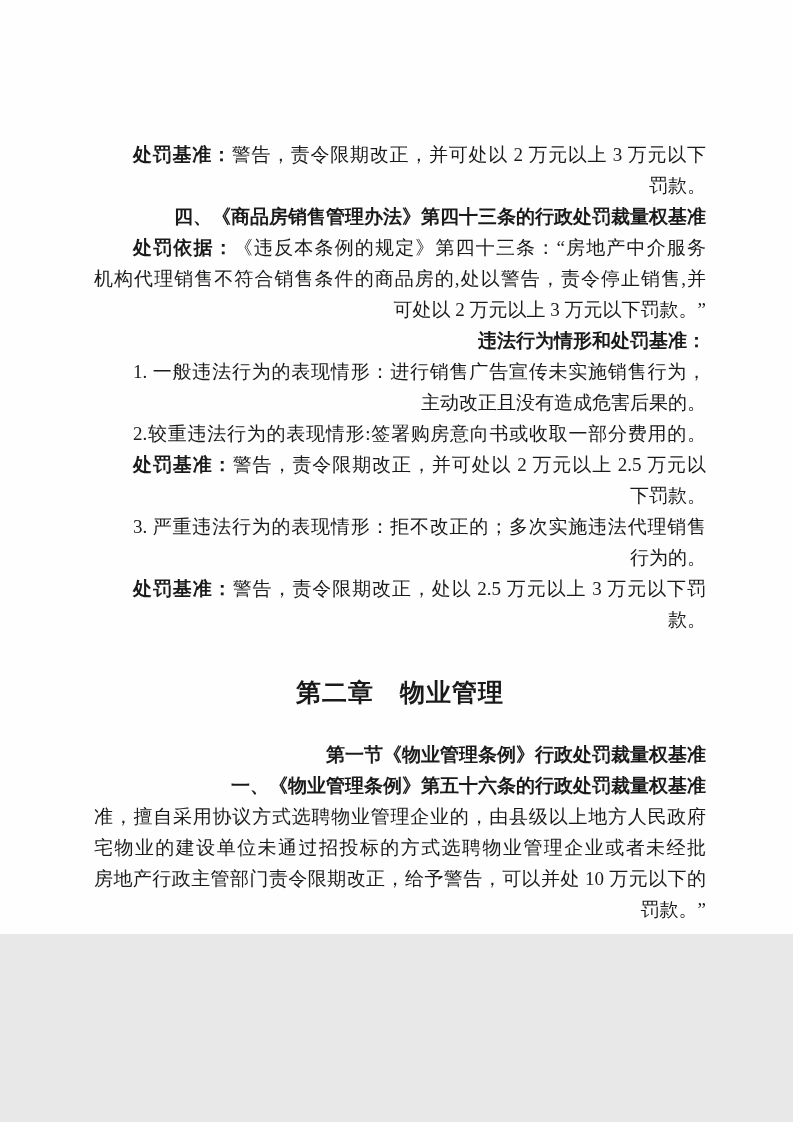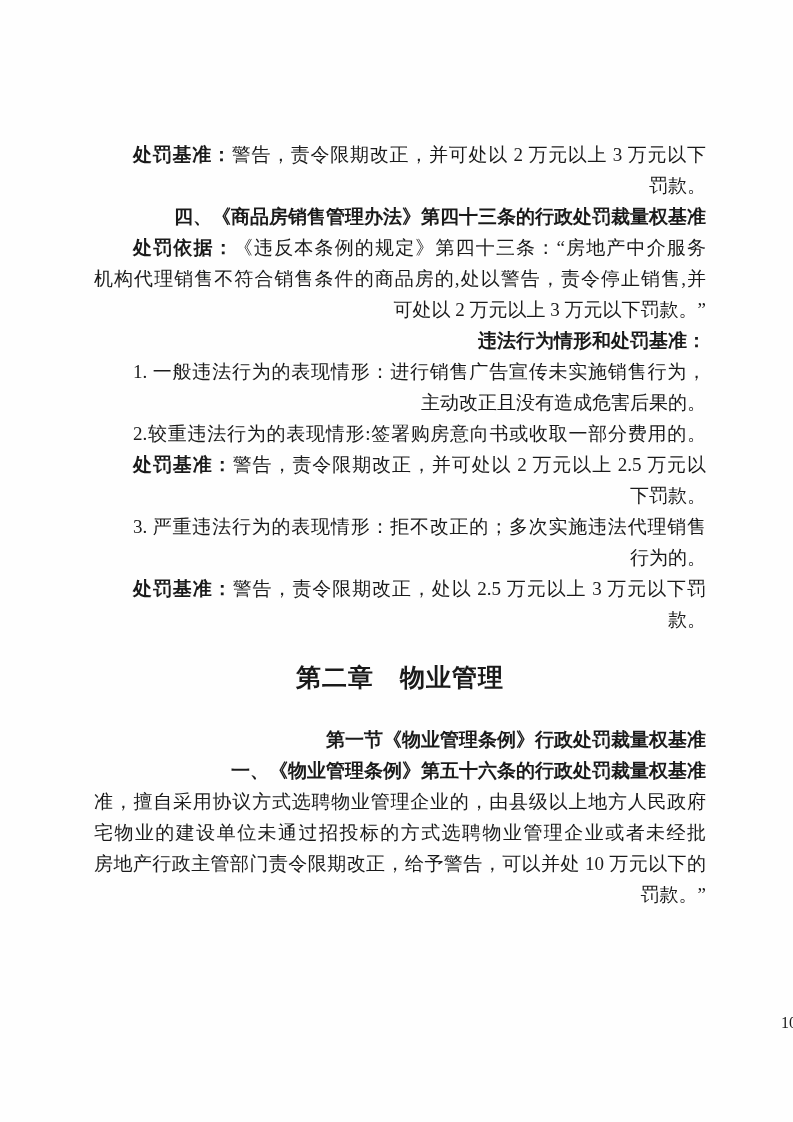--- a/index.html
+++ b/index.html
@@ -3,21 +3,21 @@
 <meta charset="utf-8">
 <style>
   html, body {
     margin: 0;
     padding: 0;
     background: #e8e8e8;
   }
   .page {
     position: relative;
     width: 793px;
-    height: 1122px;
+    height: 934px;
     margin: 0 auto;
     background: #fefefe;
     overflow: hidden;
     box-sizing: border-box;
     color: #1a1a1a;
   }
   .doc-body {
     position: absolute;
     left: 94px;
     top: 139px;
@@ -47,21 +47,21 @@
   }
   .run.bold {
     font-family: "Liberation Sans", "DejaVu Sans", sans-serif;
     font-weight: 700;
   }
   .line.chapter {
     text-align: center;
     text-align-last: center;
     font-size: 25px;
     line-height: 34px;
-    margin-top: 25px;
+    margin-top: 40px;
     margin-bottom: 29px;
     letter-spacing: 1px;
     white-space: nowrap;
   }
   .footer {
     position: absolute;
     left: 12px;
     top: 1014px;
     width: 100%;
     text-align: right;

